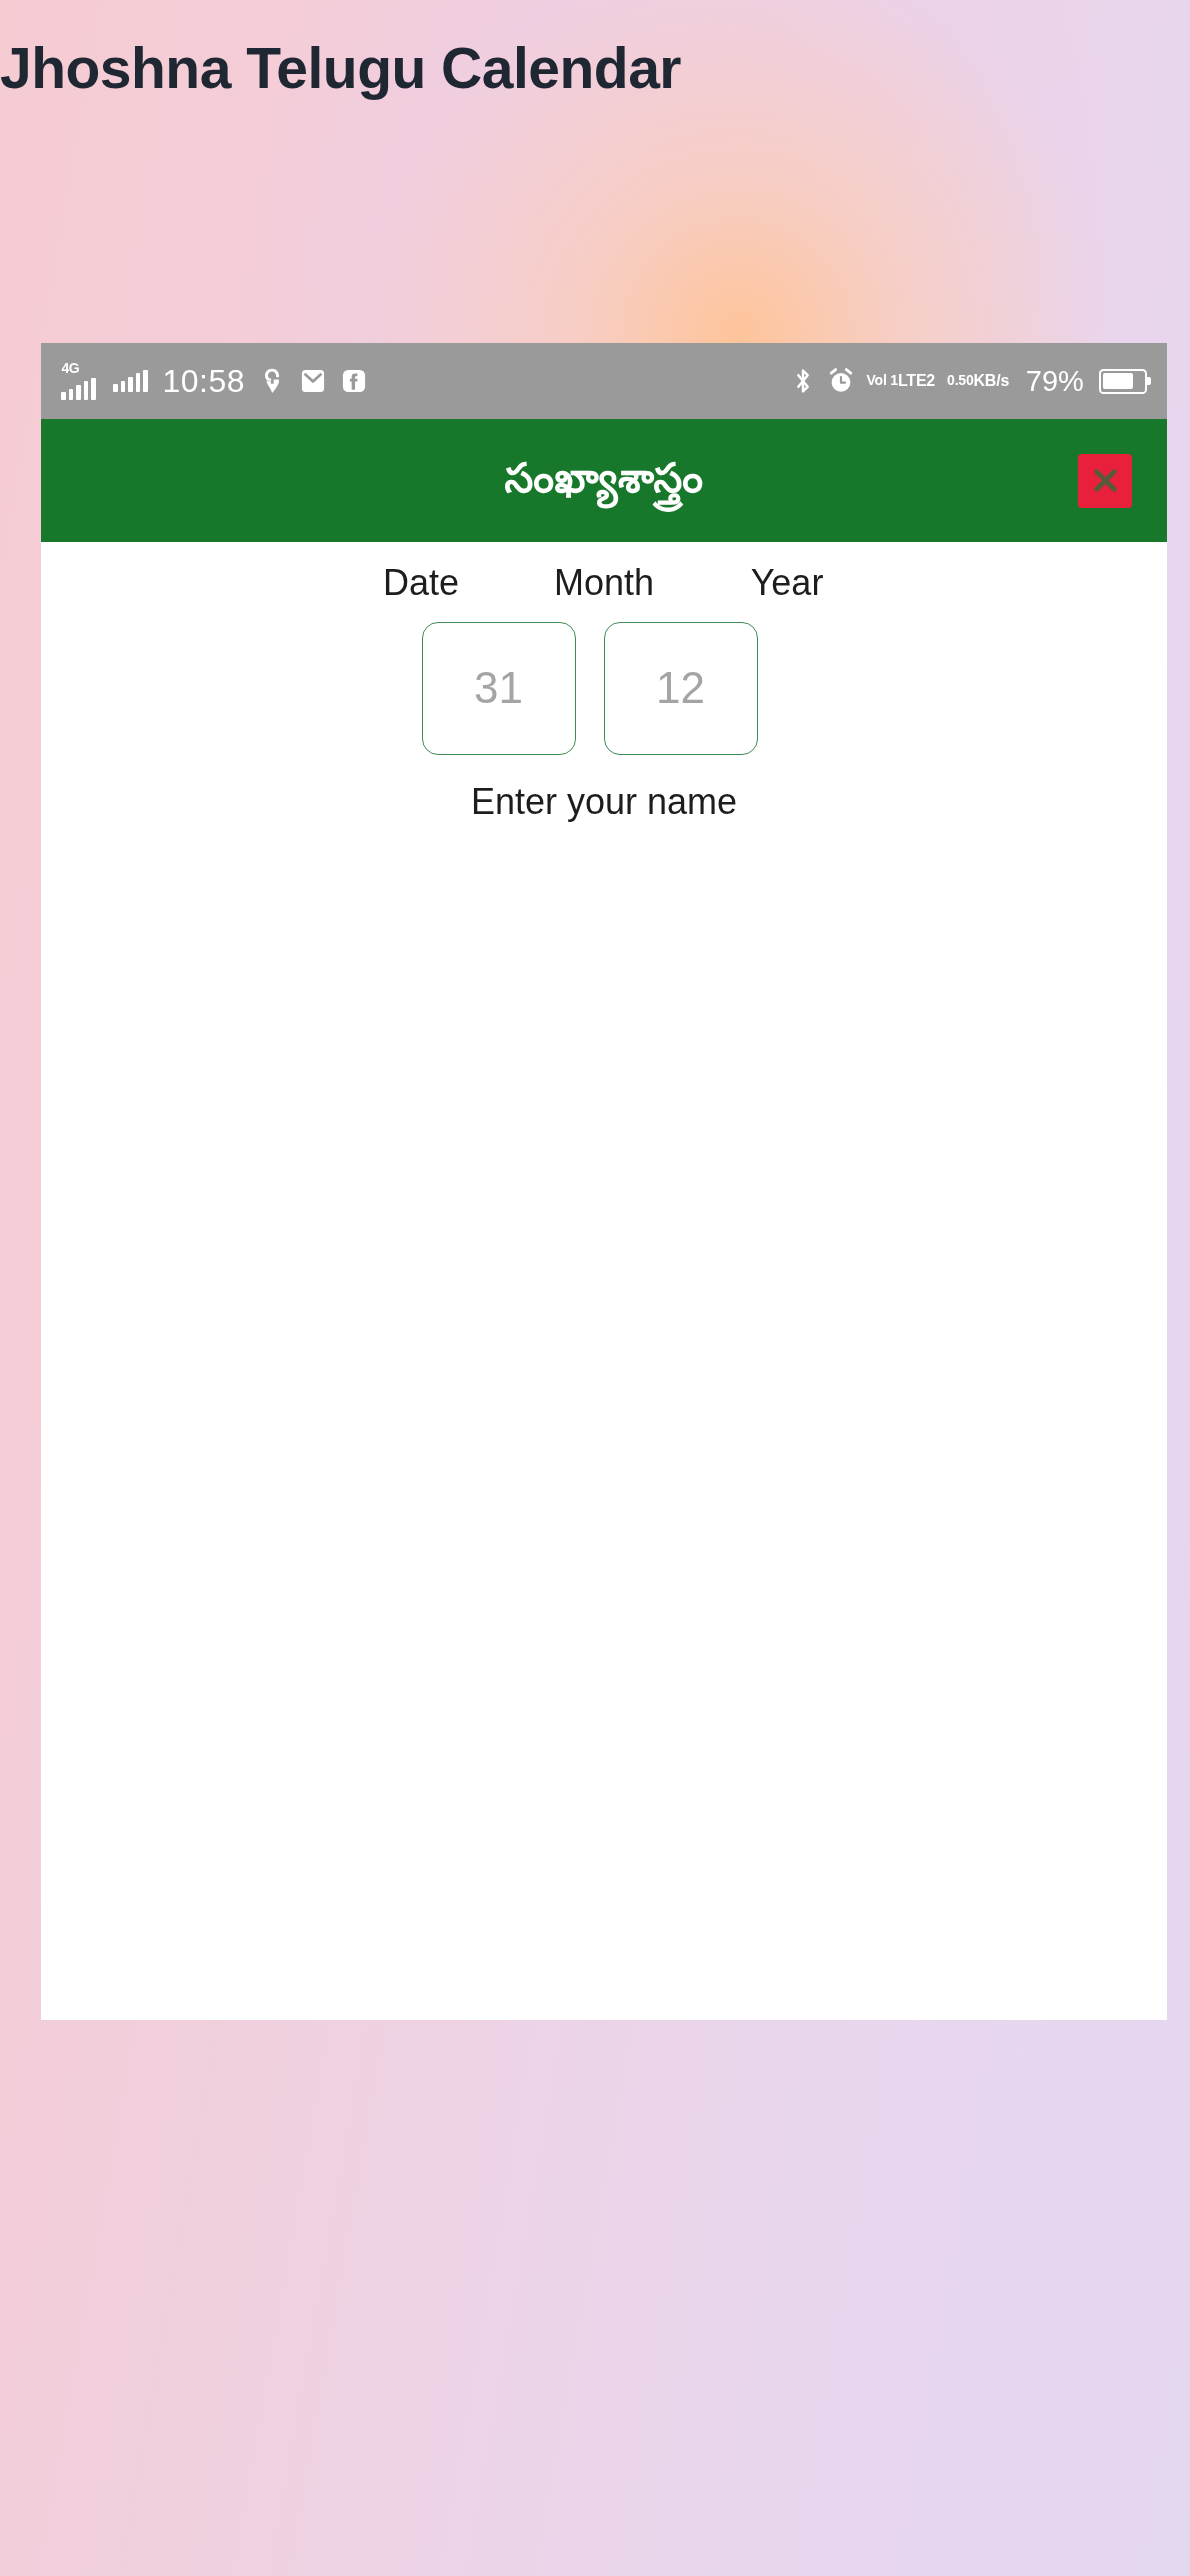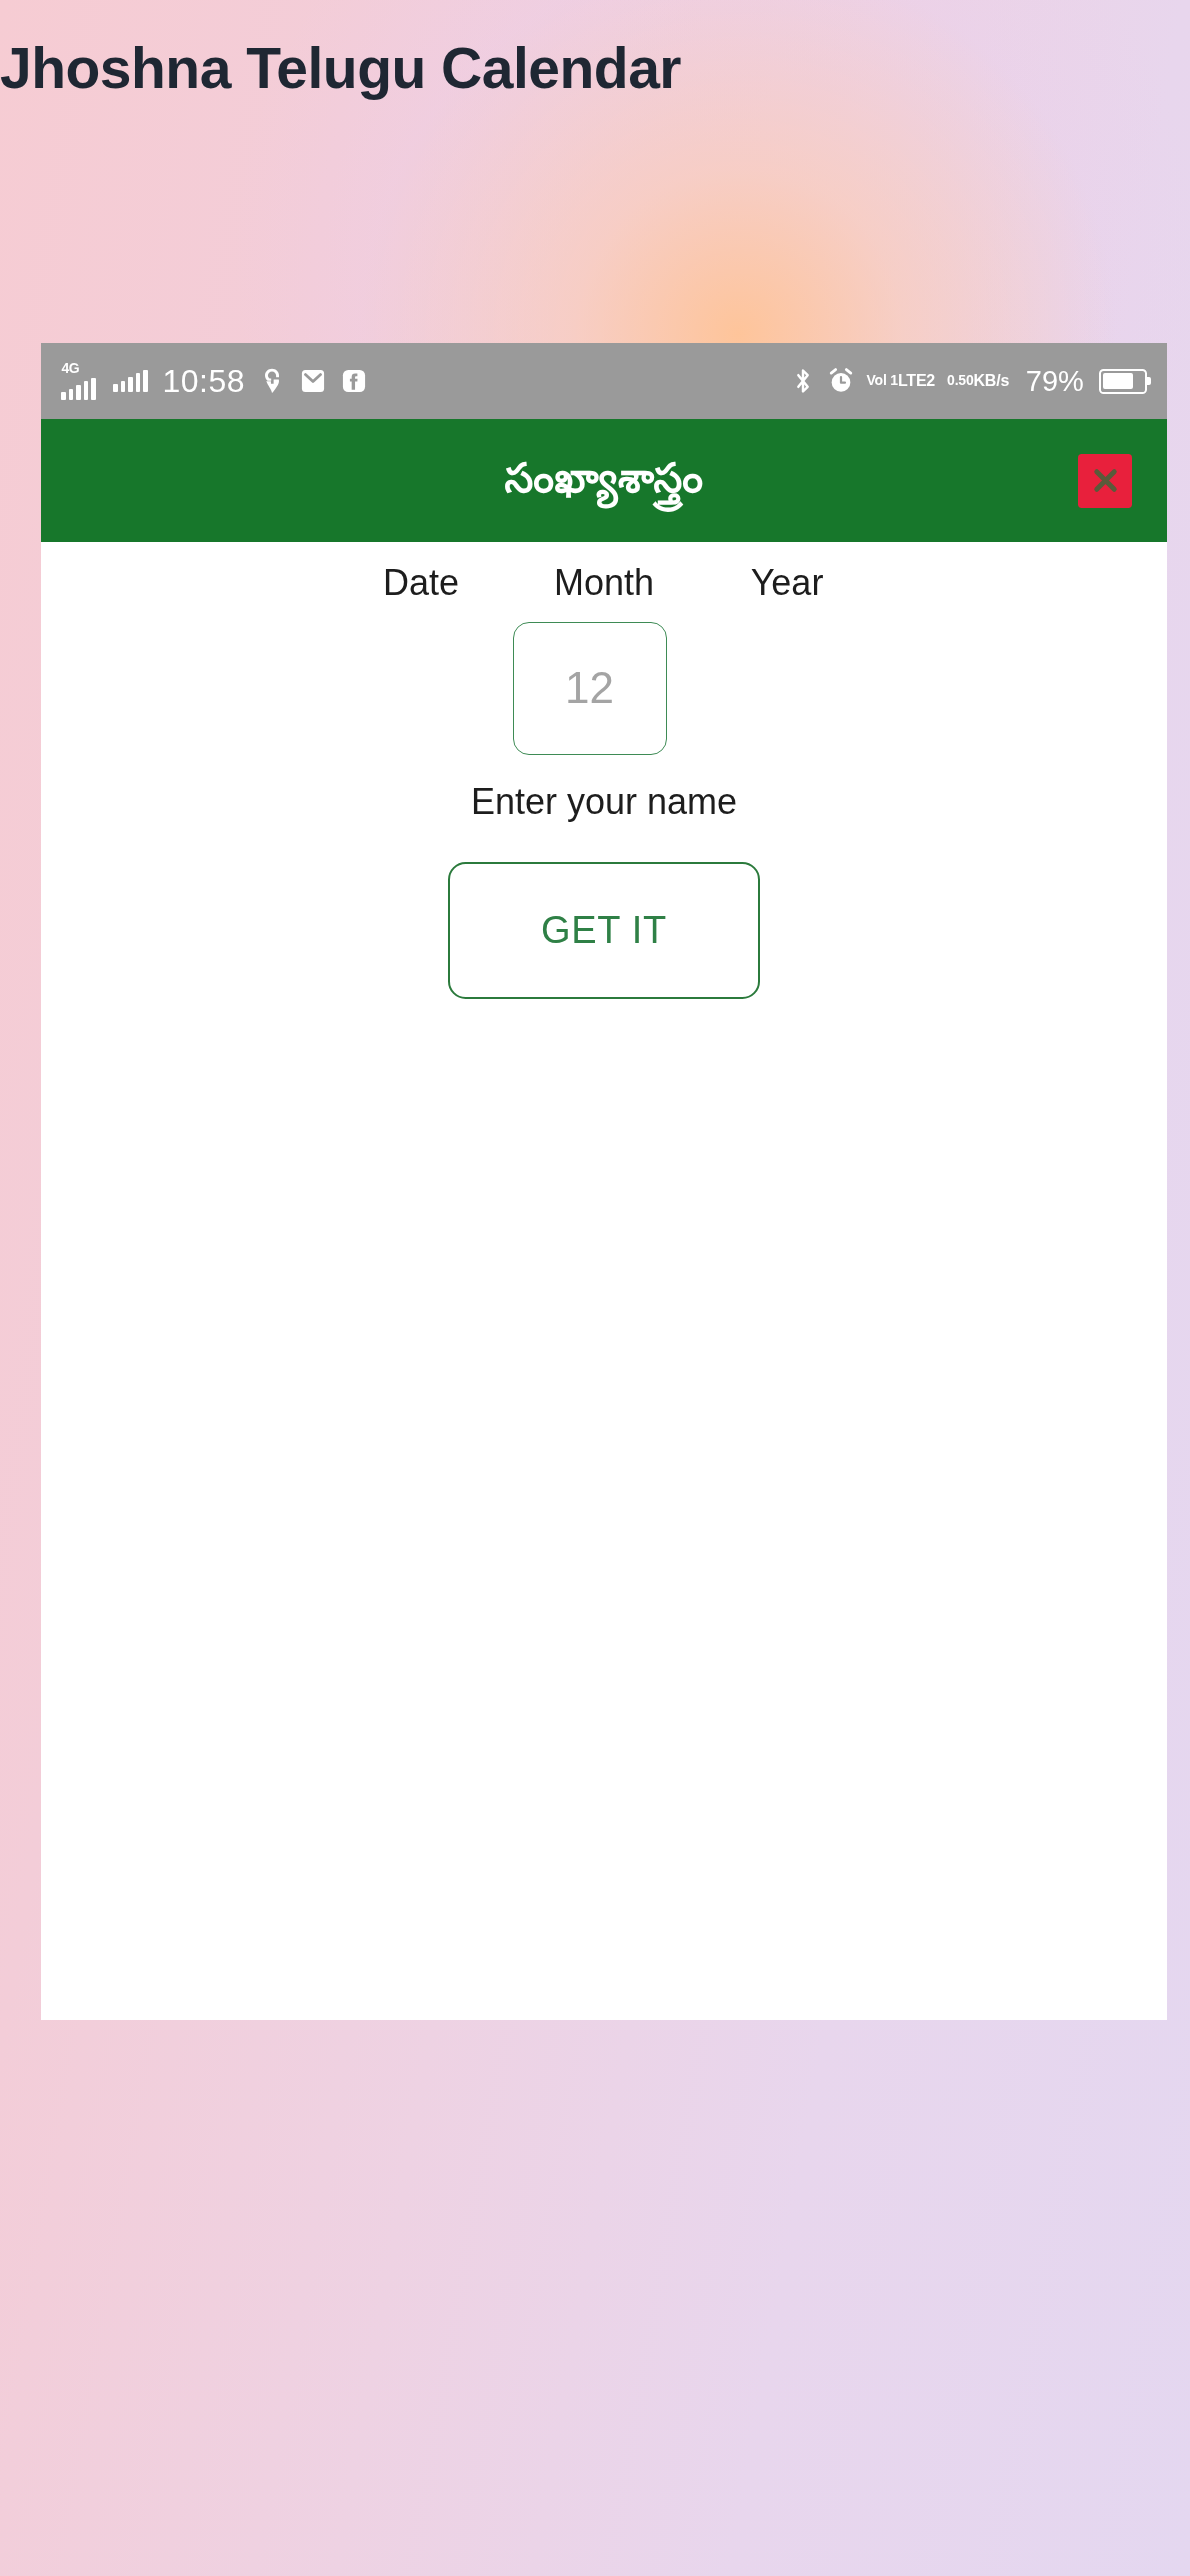--- a/index.html
+++ b/index.html
@@ -377,24 +377,24 @@
 
   <div class="form-body">
 
     <div class="dmy-labels">
       <div>Date</div>
       <div>Month</div>
       <div>Year</div>
     </div>
 
     <div class="dmy-inputs">
+      <div class="field f-date">31</div>
       <div class="field f-month">12</div>
     </div>
 
     <div class="name-label">Enter your name</div>
 
 
-    <div class="get-it-btn">GET IT</div>
 
   </div>
 
 </div>
 
 
 </body></html>

